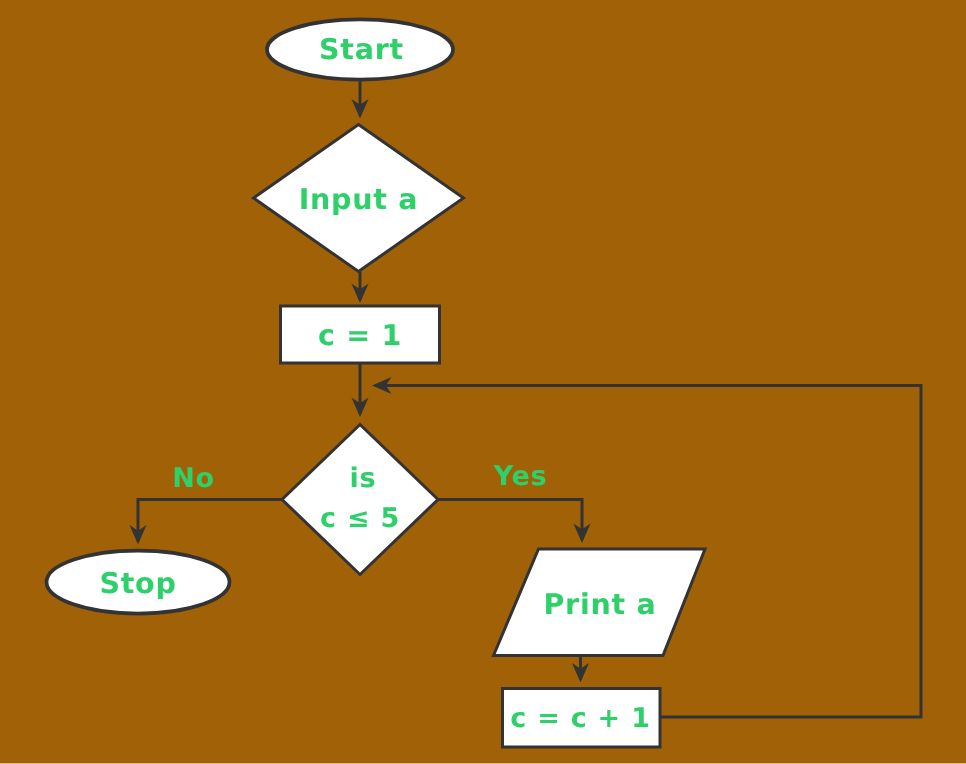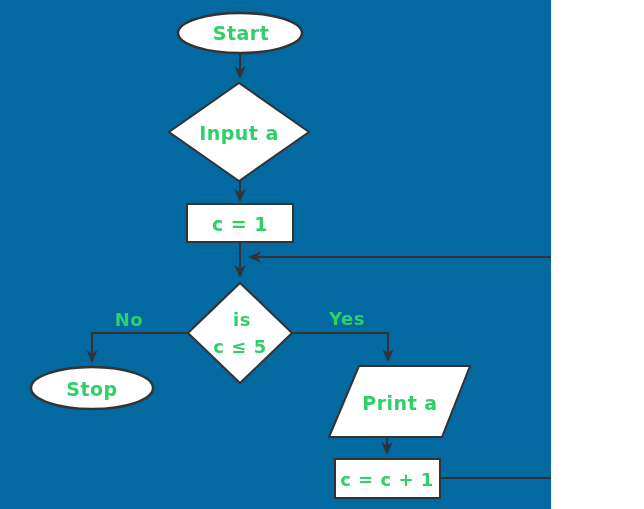--- a/index.html
+++ b/index.html
@@ -2,23 +2,23 @@
 <html><head>
 <meta charset="utf-8">
 <style>
   html, body {
     margin: 0;
     padding: 0;
     background: #ffffff;
   }
   .canvas {
     position: relative;
-    width: 551px;
+    width: 644px;
     height: 509px;
-    background: #0369a1;
+    background: #a16207;
     overflow: hidden;
   }
   svg.flowchart {
     position: absolute;
     left: 0;
     top: 0;
   }
   .shape {
     fill: #ffffff;
     stroke: #333333;

